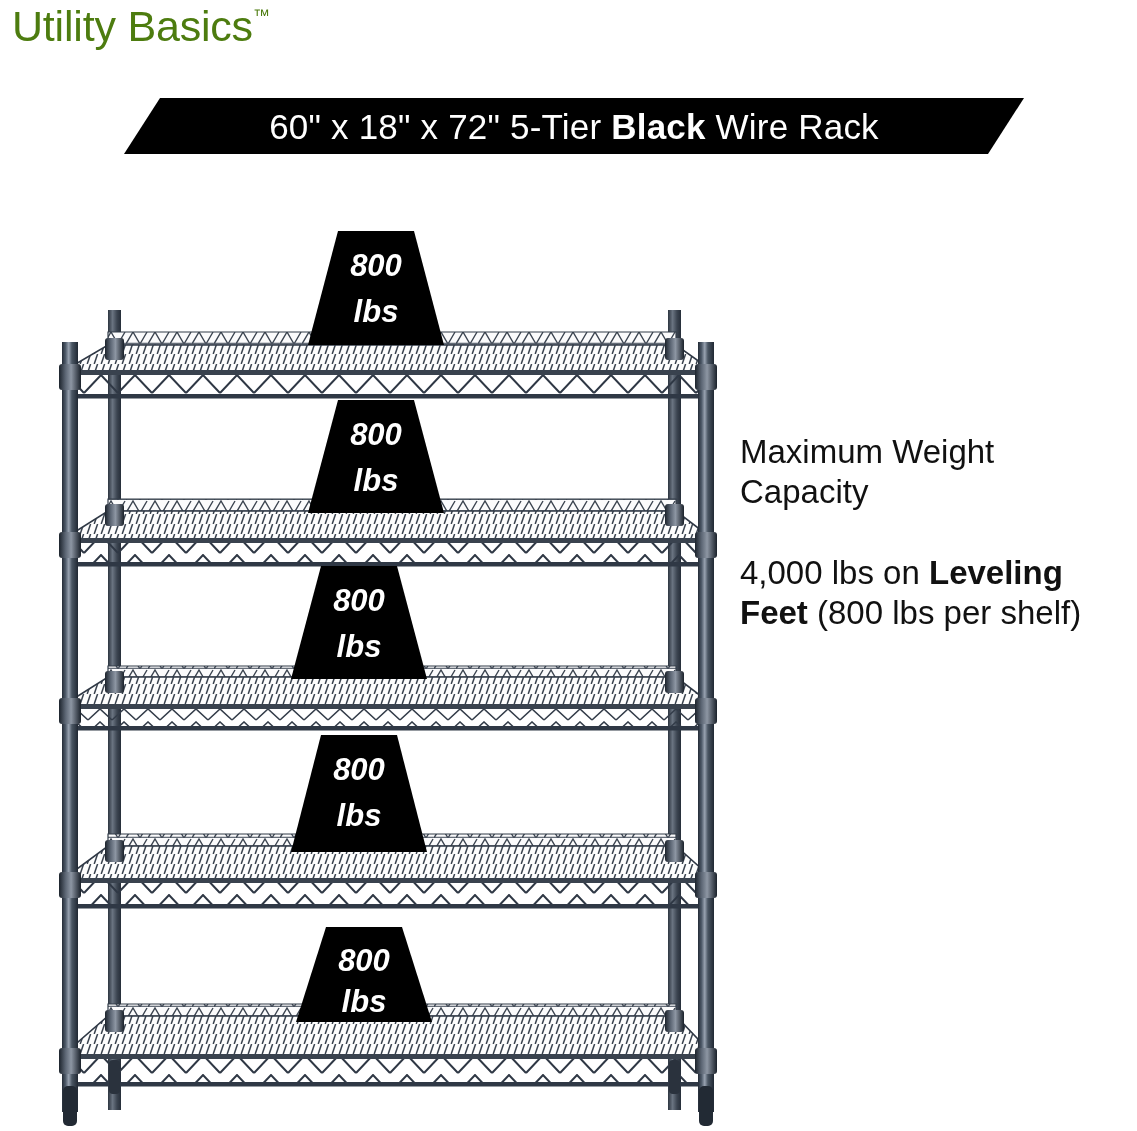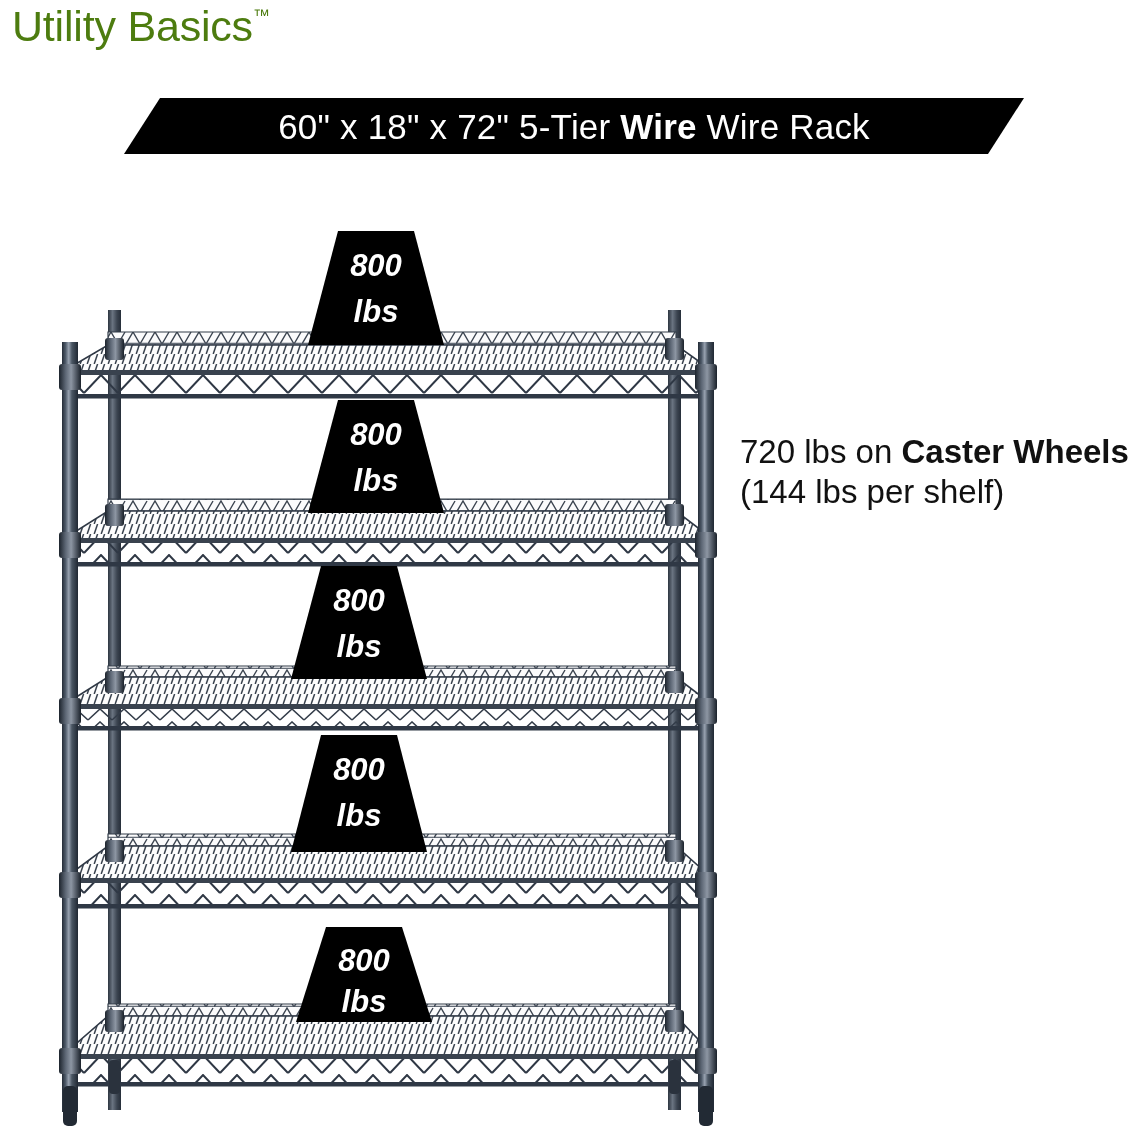--- a/index.html
+++ b/index.html
@@ -94,21 +94,21 @@
 </style>
 </head>
 <body>
 
 <div id="brand">
   <span>Utility Basics</span><span class="tm">™</span>
 </div>
 
 <div id="banner">
   <div id="banner-text">
-    <span>60" x 18" x 72" 5-Tier </span><b>Wire</b><span> Wire Rack</span>
+    <span>60" x 18" x 72" 5-Tier </span><b>Black</b><span> Wire Rack</span>
   </div>
 </div>
 
 <div id="rack-wrap">
 <svg id="rack-svg" viewBox="0 0 720 917" xmlns="http://www.w3.org/2000/svg">
   <defs>
     <linearGradient id="postGrad" x1="0" y1="0" x2="1" y2="0">
       <stop offset="0%" stop-color="#232b36"></stop>
       <stop offset="22%" stop-color="#4e5a69"></stop>
       <stop offset="42%" stop-color="#98a2b0"></stop>
@@ -265,18 +265,19 @@
 
   <g>
     <polygon points="310,713 386,713 416,808 280,808" fill="#000000"></polygon>
     <text x="348" y="757" text-anchor="middle" fill="#ffffff" font-family="Liberation Sans, sans-serif" font-size="31" font-weight="700">800</text>
     <text x="348" y="798" text-anchor="middle" fill="#ffffff" font-family="Liberation Sans, sans-serif" font-size="31" font-weight="700">lbs</text>
   </g>
 </svg>
 </div>
 
 <div id="specs">
-
+  <p class="spec-head">Maximum Weight Capacity</p>
 
   <p class="spec-line">
-    <span>720 lbs on </span><b>Caster Wheels</b><span> (144 lbs per shelf)</span>
+    <span>4,000 lbs on </span><b>Leveling Feet</b><span> (800 lbs per shelf)</span>
   </p>
+
 </div>
 
 </body></html>

